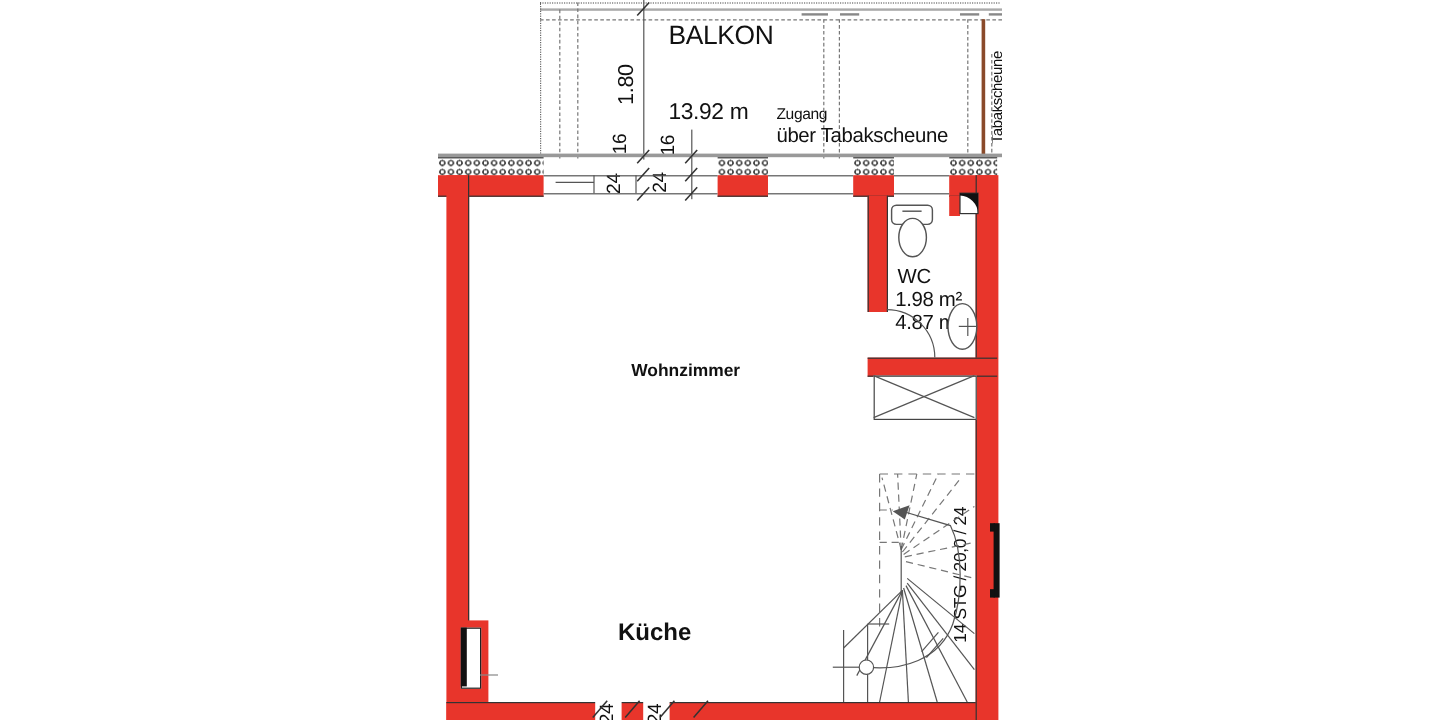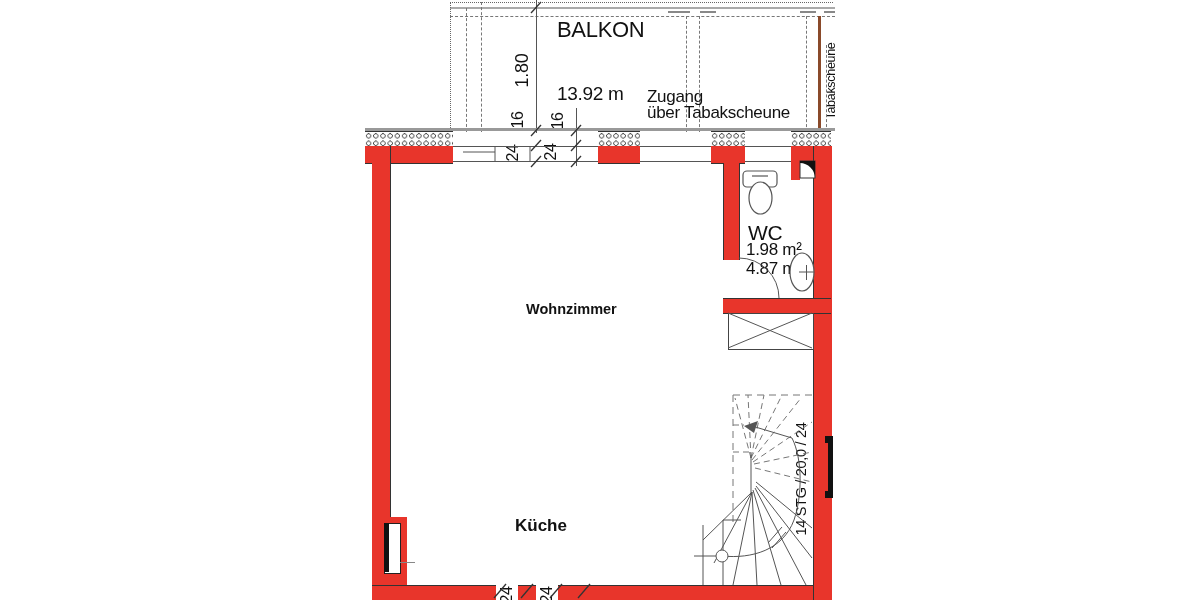--- a/index.html
+++ b/index.html
@@ -41,21 +41,21 @@
   <div class="abs dashv" style="left:686px;top:16px;height:116px;"></div>
   <div class="abs dashv" style="left:699px;top:16px;height:116px;"></div>
   <div class="abs dashv" style="left:806px;top:16px;height:116px;"></div>
   <div class="abs dashv" style="left:826px;top:45px;height:87px;"></div>
   <div class="abs" style="left:818px;top:16px;width:3px;height:115px;background:var(--wood);"></div>
   <div class="abs vline" style="left:536px;top:0;height:133px;"></div>
   <div class="abs vline" style="left:576px;top:108px;height:58px;"></div>
 
   <div class="abs txt" style="left:557px;top:17px;font-size:22px;">BALKON</div>
   <div class="abs txt" style="left:557px;top:83px;font-size:19px;">13.92 m</div>
-  <div class="abs txt" style="left:647px;top:87px;font-size:17px;">Zugang</div>
+  <div class="abs txt" style="left:647px;top:87px;font-size:13px;">Zugang</div>
   <div class="abs txt" style="left:647px;top:103px;font-size:17px;">über Tabakscheune</div>
   <div class="abs txt rot" style="left:492px;top:60px;width:60px;font-size:18px;">1.80</div>
   <div class="abs txt rot" style="left:498px;top:111px;width:40px;font-size:16px;">16</div>
   <div class="abs txt rot" style="left:538px;top:112px;width:40px;font-size:16px;">16</div>
   <div class="abs txt rot" style="left:493px;top:144px;width:40px;font-size:16px;">24</div>
   <div class="abs txt rot" style="left:531px;top:143px;width:40px;font-size:16px;">24</div>
 
   <div class="abs" style="left:827px;top:22px;width:8px;height:112px;overflow:hidden;">
     <div class="abs txt" style="left:-56px;top:52px;width:120px;font-size:12.5px;transform:rotate(-90deg);text-align:center;">Tabakscheune</div>
   </div>
@@ -99,22 +99,22 @@
   <div class="abs" style="left:825px;top:491px;width:4px;height:7px;background:#111;"></div>
 
   <div class="abs" style="left:496px;top:585px;width:22px;height:15px;background:#fff;overflow:hidden;">
     <div class="abs txt rot" style="left:-9px;top:1px;width:40px;font-size:16px;">24</div>
   </div>
   <div class="abs" style="left:536px;top:585px;width:22px;height:15px;background:#fff;overflow:hidden;">
     <div class="abs txt rot" style="left:-9px;top:1px;width:40px;font-size:16px;">24</div>
   </div>
 
   <div class="abs txt bold" style="left:526px;top:301px;font-size:14.5px;letter-spacing:0;">Wohnzimmer</div>
-  <div class="abs txt bold" style="left:515px;top:516px;font-size:17px;letter-spacing:0;">Küche</div>
-  <div class="abs txt" style="left:748px;top:221px;font-size:21px;">WC</div>
+  <div class="abs txt bold" style="left:515px;top:516px;font-size:20px;letter-spacing:0;">Küche</div>
+  <div class="abs txt" style="left:748px;top:221px;font-size:17px;">WC</div>
   <div class="abs txt" style="left:746px;top:240px;font-size:17px;">1.98 m²</div>
   <div class="abs txt" style="left:746px;top:259px;font-size:17px;">4.87 m</div>
   <div class="abs txt rot" style="left:731px;top:471px;width:140px;font-size:14.5px;">14 STG / 20,0 / 24</div>
 
   <svg width="1200" height="600" viewBox="0 0 1200 600">
 
     <g stroke="#333" stroke-width="1.3">
       <line x1="531" y1="136" x2="541" y2="125"></line>
         <line x1="531" y1="151" x2="541" y2="140"></line>
         <line x1="531" y1="167" x2="541" y2="156"></line>

